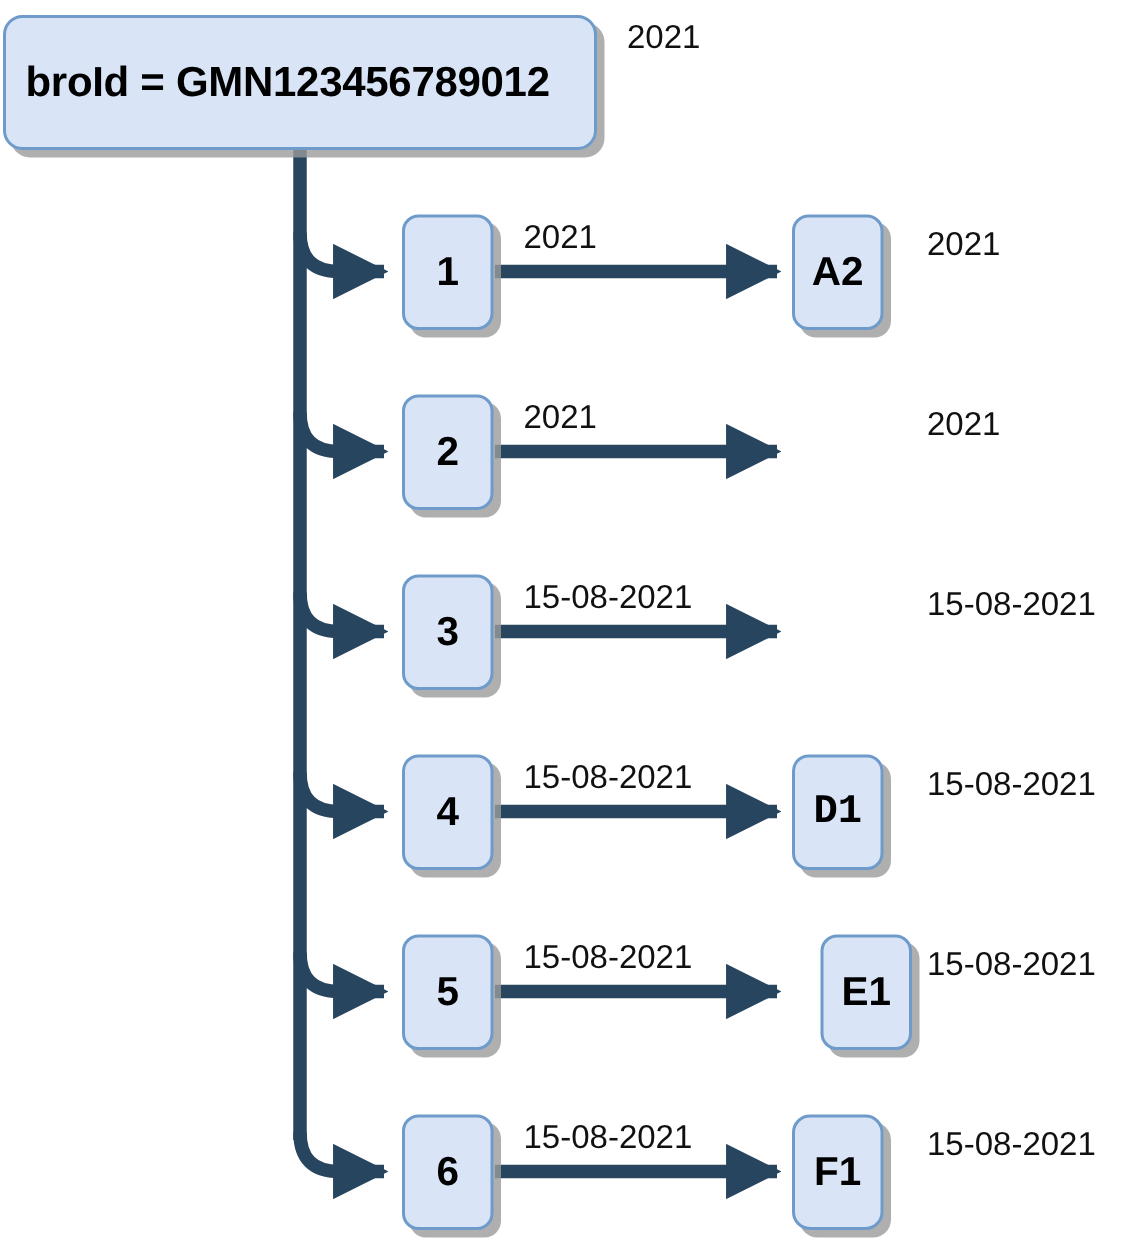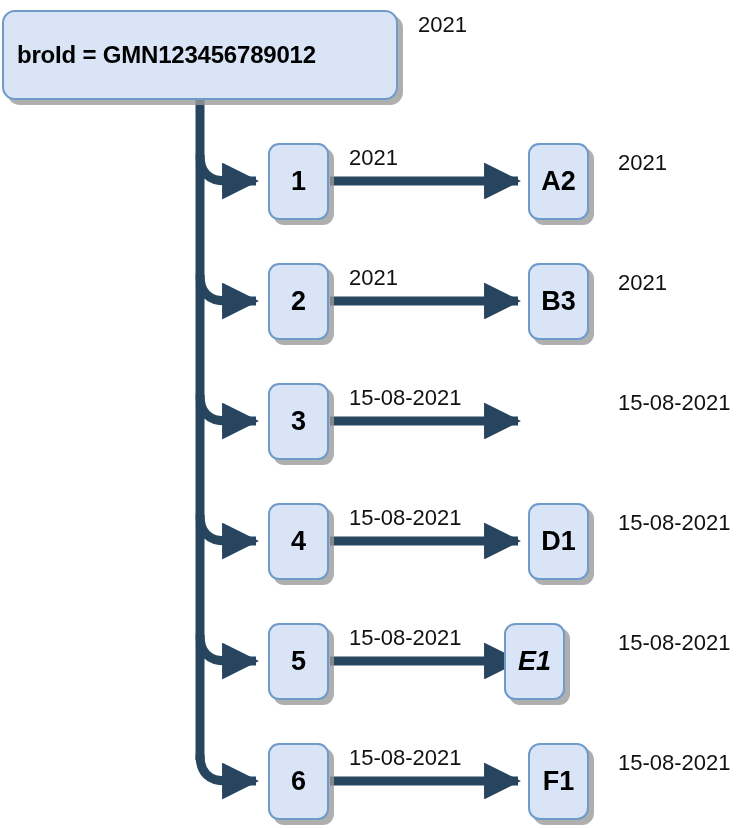--- a/index.html
+++ b/index.html
@@ -44,21 +44,21 @@
     top: 10px;
     width: 396px;
     height: 90px;
     border-radius: 13px;
     padding: 6px 12px 6px 13px;
     flex-direction: column;
     align-items: flex-start;
     justify-content: center;
   }
   .root-line {
-    font-size: 24px;
+    font-size: 28px;
     font-weight: bold;
     line-height: 32px;
     letter-spacing: -0.2px;
     white-space: nowrap;
   }
 
   .node.small {
     width: 61px;
     height: 77px;
     justify-content: center;
@@ -115,35 +115,34 @@
   </div>
   <div class="tail-label" style="left:418px; top:12px;">2021</div>
 
   <div class="node small" style="left:268px; top:143px;">1</div>
   <div class="edge-label" style="left:349px; top:145px;">2021</div>
   <div class="node small" style="left:528px; top:143px;">A2</div>
   <div class="tail-label" style="left:618px; top:150px;">2021</div>
 
   <div class="node small" style="left:268px; top:263px;">2</div>
   <div class="edge-label" style="left:349px; top:265px;">2021</div>
-  <div class="node small" style="left:528px; top:263px;">B3</div>
   <div class="tail-label" style="left:618px; top:270px;">2021</div>
 
   <div class="node small" style="left:268px; top:383px;">3</div>
   <div class="edge-label" style="left:349px; top:385px;">15-08-2021</div>
   <div class="tail-label" style="left:618px; top:390px;">15-08-2021</div>
 
   <div class="node small" style="left:268px; top:503px;">4</div>
   <div class="edge-label" style="left:349px; top:505px;">15-08-2021</div>
-  <div class="node small" style="left:528px; top:503px;">D1</div>
+  <div class="node small" style="left:528px; top:503px;font-family:Liberation Mono, monospace;">D1</div>
   <div class="tail-label" style="left:618px; top:510px;">15-08-2021</div>
 
   <div class="node small" style="left:268px; top:623px;">5</div>
   <div class="edge-label" style="left:349px; top:625px;">15-08-2021</div>
-  <div class="node small" style="left:504px; top:623px;font-style:italic;">E1</div>
+  <div class="node small" style="left:547px; top:623px;">E1</div>
   <div class="tail-label" style="left:618px; top:630px;">15-08-2021</div>
 
   <div class="node small" style="left:268px; top:743px;">6</div>
   <div class="edge-label" style="left:349px; top:745px;">15-08-2021</div>
   <div class="node small" style="left:528px; top:743px;border-radius:12px;">F1</div>
   <div class="tail-label" style="left:618px; top:750px;">15-08-2021</div>
 
 </div>
 
 </body></html>

